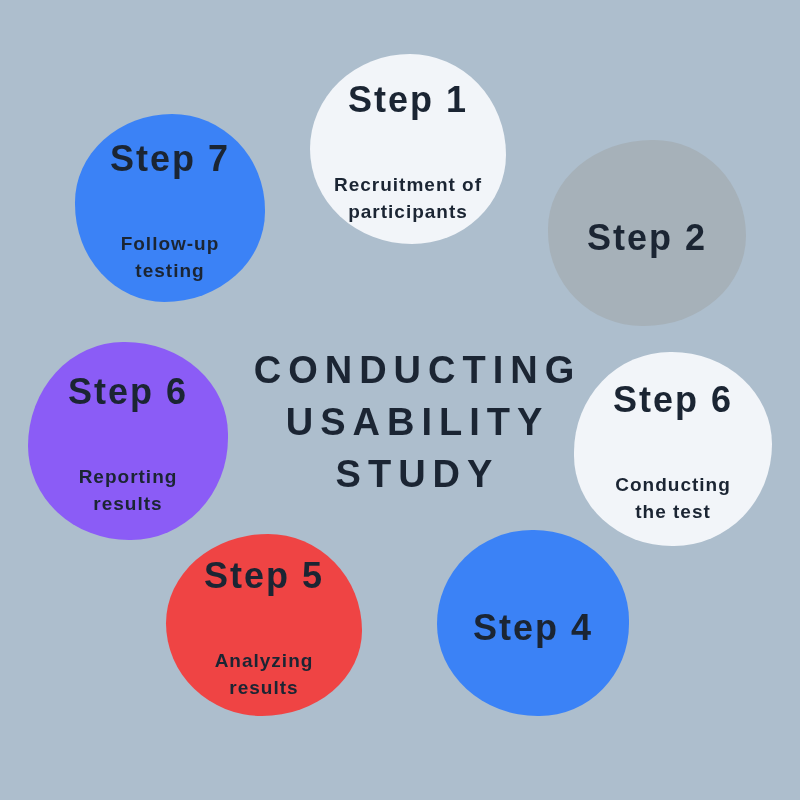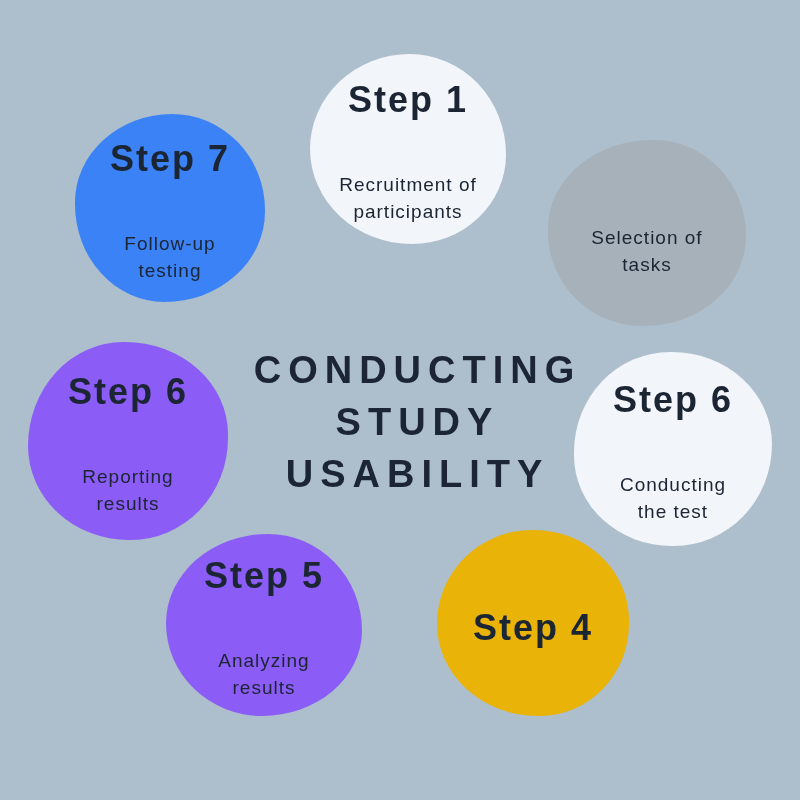--- a/index.html
+++ b/index.html
@@ -40,21 +40,21 @@
     color: #1b2533;
   }
   .step-label {
     font-size: 36px;
     font-weight: 700;
     letter-spacing: 2px;
     line-height: 1;
   }
   .step-desc {
     font-size: 19px;
-    font-weight: 400;
+    font-weight: 700;
     letter-spacing: 1px;
     line-height: 1.4;
     white-space: pre-line;
     margin-top: 28px;
   }
   
   .blob-1 { left: 310px; top: 54px;  width: 196px; height: 190px; border-radius: 51% 49% 48% 52% / 50% 53% 47% 50%; }
   .blob-2 { left: 548px; top: 140px; width: 198px; height: 186px; border-radius: 53% 47% 52% 48% / 48% 52% 49% 51%; }
   .blob-3 { left: 574px; top: 352px; width: 198px; height: 194px; border-radius: 49% 51% 50% 50% / 52% 48% 53% 47%; }
   .blob-4 { left: 437px; top: 530px; width: 192px; height: 186px; border-radius: 50% 50% 47% 53% / 51% 49% 50% 50%; }
@@ -62,46 +62,45 @@
   .blob-6 { left: 28px;  top: 342px; width: 200px; height: 198px; border-radius: 48% 52% 49% 51% / 53% 47% 52% 48%; }
   .blob-7 { left: 75px;  top: 114px; width: 190px; height: 188px; border-radius: 51% 49% 53% 47% / 47% 51% 48% 52%; }
 </style>
 </head>
 <body style="background-color: rgb(173, 190, 205);">
 
 <div class="canvas">
 
   <div class="title">
     <div>CONDUCTING</div>
+    <div>USABILITY</div>
     <div>STUDY</div>
-    <div>USABILITY</div>
   </div>
 
   <div class="blob blob-1" style="background-color: rgb(242, 245, 249);">
     <div class="step-label">Step 1</div>
     <div class="step-desc">Recruitment of
 participants</div>
   </div>
 
   <div class="blob blob-2" style="background-color: rgb(166, 177, 185);">
-    <div class="step-desc">Selection of
-tasks</div>
+    <div class="step-label">Step 2</div>
   </div>
 
   <div class="blob blob-3" style="background-color: rgb(242, 245, 249);">
     <div class="step-label">Step 6</div>
     <div class="step-desc">Conducting
 the test</div>
   </div>
 
-  <div class="blob blob-4" style="background-color: #eab308;">
+  <div class="blob blob-4" style="background-color: #3b82f6;">
     <div class="step-label">Step 4</div>
   </div>
 
-  <div class="blob blob-5" style="background-color: #8b5cf6;">
+  <div class="blob blob-5" style="background-color: #ef4444;">
     <div class="step-label">Step 5</div>
     <div class="step-desc">Analyzing
 results</div>
   </div>
 
   <div class="blob blob-6" style="background-color: #8b5cf6;">
     <div class="step-label">Step 6</div>
     <div class="step-desc">Reporting
 results</div>
   </div>

